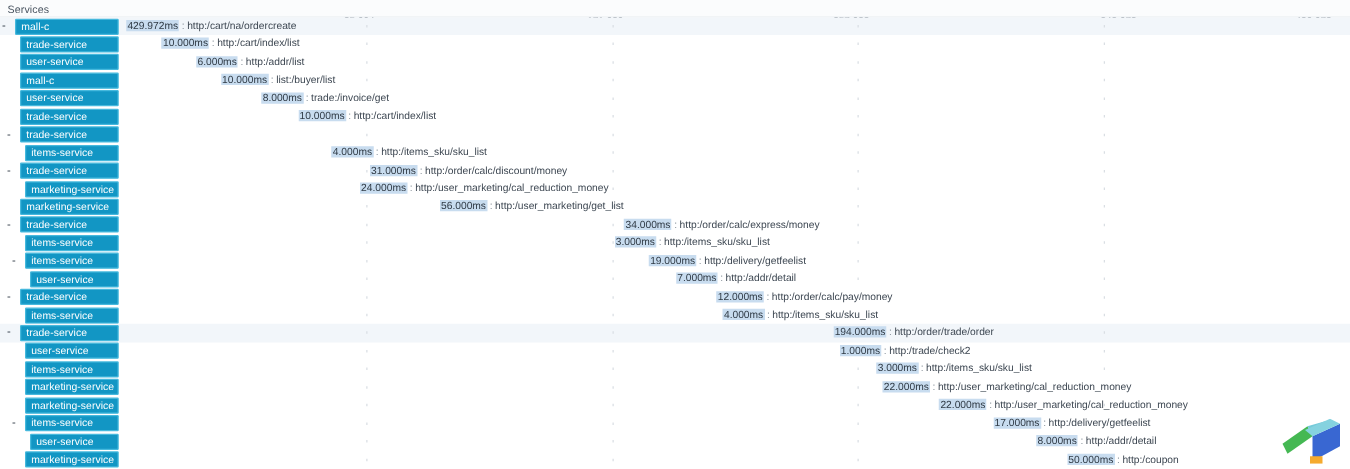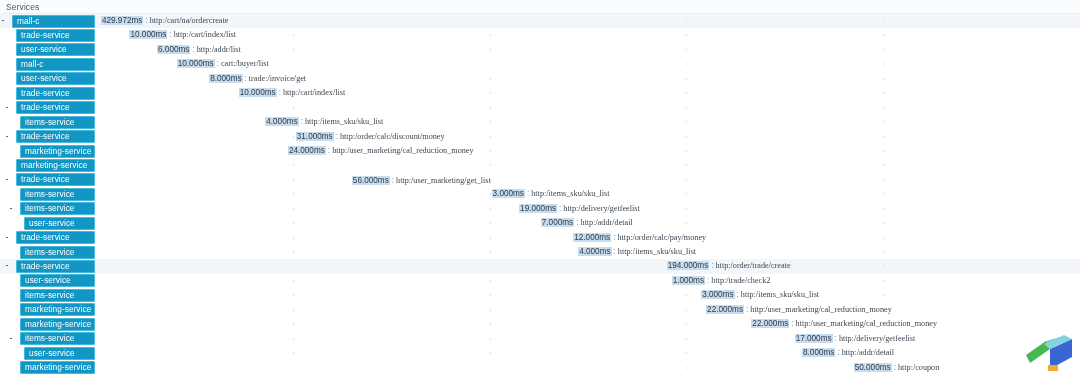--- a/index.html
+++ b/index.html
@@ -109,21 +109,21 @@
     font-size: 8.2px;
     line-height: 12px;
     color: #3d4752;
   }
   .dur {
     background: #c8dcef;
     color: #2f3a45;
     padding: 0 1px;
   }
   .sep { color: #8b949d; padding: 0 2px; }
-  .op { color: #3d4752; font-family: Liberation Serif, serif; }
+  .op { color: #3d4752; }
 
   
   .watermark {
     position: absolute;
     right: 4px; bottom: 4px;
     display: flex;
     align-items: center;
     gap: 7px;
     opacity: .95;
     pointer-events: none;
@@ -193,21 +193,21 @@
       </div>
       <div class="row">
         <div class="svc-col">
           <div class="svc-chip" style="left: 16px; width: 79px;">mall-c</div>
         </div>
         <div class="timeline">
           <div class="gridline" style="left: 196.8px;"></div>
           <div class="gridline" style="left: 393.6px;"></div>
           <div class="gridline" style="left: 590.4px;"></div>
           <div class="gridline" style="left: 787.2px;"></div>
-          <div class="span-label" style="left: 80.688px;"><span class="dur">10.000ms</span><span class="sep">:</span><span class="op">cart:/buyer/list</span></div>
+          <div class="span-label" style="left: 80.688px;"><span class="dur">10.000ms</span><span class="sep">:</span><span class="op">list:/buyer/list</span></div>
         </div>
       </div>
       <div class="row">
         <div class="svc-col">
           <div class="svc-chip" style="left: 16px; width: 79px;">user-service</div>
         </div>
         <div class="timeline">
           <div class="gridline" style="left: 196.8px;"></div>
           <div class="gridline" style="left: 393.6px;"></div>
           <div class="gridline" style="left: 590.4px;"></div>
@@ -278,33 +278,34 @@
       </div>
       <div class="row">
         <div class="svc-col">
           <div class="svc-chip" style="left: 16px; width: 79px;">marketing-service</div>
         </div>
         <div class="timeline">
           <div class="gridline" style="left: 196.8px;"></div>
           <div class="gridline" style="left: 393.6px;"></div>
           <div class="gridline" style="left: 590.4px;"></div>
           <div class="gridline" style="left: 787.2px;"></div>
-          <div class="span-label" style="left: 255.84px; margin-top: 16px;"><span class="dur">56.000ms</span><span class="sep">:</span><span class="op">http:/user_marketing/get_list</span></div>
+          <div class="span-label" style="left: 255.84px;"><span class="dur">56.000ms</span><span class="sep">:</span><span class="op">http:/user_marketing/get_list</span></div>
         </div>
       </div>
       <div class="row">
         <div class="svc-col">
           <span class="expander" style="left: 4px;">-</span>
           <div class="svc-chip" style="left: 16px; width: 79px;">trade-service</div>
         </div>
         <div class="timeline">
           <div class="gridline" style="left: 196.8px;"></div>
           <div class="gridline" style="left: 393.6px;"></div>
           <div class="gridline" style="left: 590.4px;"></div>
           <div class="gridline" style="left: 787.2px;"></div>
+          <div class="span-label" style="left: 403.44px;"><span class="dur">34.000ms</span><span class="sep">:</span><span class="op">http:/order/calc/express/money</span></div>
         </div>
       </div>
       <div class="row">
         <div class="svc-col">
           <div class="svc-chip" style="left: 20px; width: 75px;">items-service</div>
         </div>
         <div class="timeline">
           <div class="gridline" style="left: 196.8px;"></div>
           <div class="gridline" style="left: 393.6px;"></div>
           <div class="gridline" style="left: 590.4px;"></div>
@@ -365,21 +366,21 @@
       <div class="row highlight">
         <div class="svc-col">
           <span class="expander" style="left: 4px;">-</span>
           <div class="svc-chip" style="left: 16px; width: 79px;">trade-service</div>
         </div>
         <div class="timeline">
           <div class="gridline" style="left: 196.8px;"></div>
           <div class="gridline" style="left: 393.6px;"></div>
           <div class="gridline" style="left: 590.4px;"></div>
           <div class="gridline" style="left: 787.2px;"></div>
-          <div class="span-label" style="left: 570.72px;"><span class="dur">194.000ms</span><span class="sep">:</span><span class="op">http:/order/trade/create</span></div>
+          <div class="span-label" style="left: 570.72px;"><span class="dur">194.000ms</span><span class="sep">:</span><span class="op">http:/order/trade/order</span></div>
         </div>
       </div>
       <div class="row">
         <div class="svc-col">
           <div class="svc-chip" style="left: 20px; width: 75px;">user-service</div>
         </div>
         <div class="timeline">
           <div class="gridline" style="left: 196.8px;"></div>
           <div class="gridline" style="left: 393.6px;"></div>
           <div class="gridline" style="left: 590.4px;"></div>
@@ -438,21 +439,21 @@
       </div>
       <div class="row">
         <div class="svc-col">
           <div class="svc-chip" style="left: 24px; width: 71px;">user-service</div>
         </div>
         <div class="timeline">
           <div class="gridline" style="left: 196.8px;"></div>
           <div class="gridline" style="left: 393.6px;"></div>
           <div class="gridline" style="left: 590.4px;"></div>
           <div class="gridline" style="left: 787.2px;"></div>
-          <div class="span-label" style="left: 706px;"><span class="dur">8.000ms</span><span class="sep">:</span><span class="op">http:/addr/detail</span></div>
+          <div class="span-label" style="left: 733px;"><span class="dur">8.000ms</span><span class="sep">:</span><span class="op">http:/addr/detail</span></div>
         </div>
       </div>
       <div class="row">
         <div class="svc-col">
           <div class="svc-chip" style="left: 20px; width: 75px;">marketing-service</div>
         </div>
         <div class="timeline">
           <div class="gridline" style="left: 196.8px;"></div>
           <div class="gridline" style="left: 393.6px;"></div>
           <div class="gridline" style="left: 590.4px;"></div>

